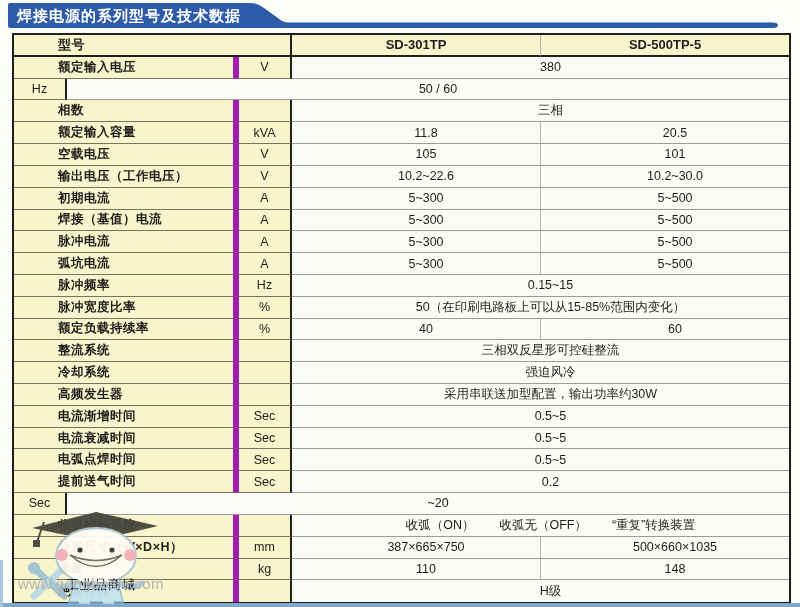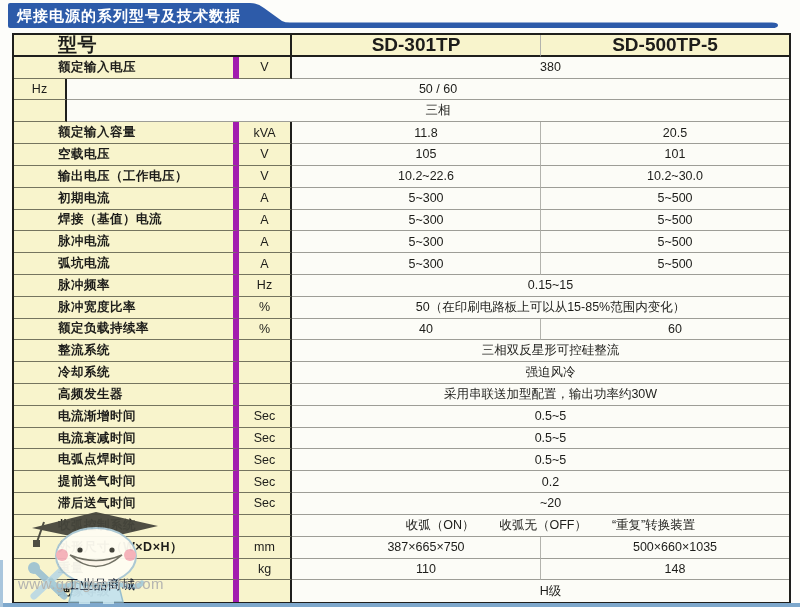--- a/index.html
+++ b/index.html
@@ -30,21 +30,21 @@
   .c-yellow{background:#f8f4cc;}
   .c-white{background:#fcfcf7;padding-left:20px;}
   .c-label{width:225px;padding-left:44px;border-right:6px solid #a21caf;border-bottom:1px solid #75745f;font-weight:600;letter-spacing:0.5px;}
   .c-unit{width:53px;justify-content:center;border-right:2px solid #1f1f1c;border-bottom:1px solid #75745f;}
   .c-v1{width:249px;justify-content:center;border-right:1px solid #b3b3ad;border-bottom:1px solid #9d9d97;}
   .c-v2{flex:1;justify-content:center;border-bottom:1px solid #9d9d97;}
   .c-merged{flex:1;justify-content:center;border-bottom:1px solid #9d9d97;}
   .t-row:last-child .cell{border-bottom:none;}
   
   .c-modelhead{width:278px;padding-left:44px;border-right:2px solid #1f1f1c;font-weight:600;letter-spacing:0.5px;}
-  .hdr .cell{border-bottom:2px solid #1f1f1c;font-weight:bold;font-size:19px;}
+  .hdr .cell{border-bottom:2px solid #1f1f1c;font-weight:bold;font-size:13px;}
   
   .wm{position:absolute;pointer-events:none;z-index:5;}
   .wm-url{left:18px;top:575px;font-size:15px;color:#b4b4b0;letter-spacing:0.5px;}
   .wm-shop{left:66px;top:576px;font-size:13px;color:#0f172a;letter-spacing:1px;}
   .mascot{position:absolute;left:4px;top:506px;z-index:4;pointer-events:none;opacity:0.95;}
   
   .edge-bottom{position:absolute;left:0;bottom:0;width:800px;height:4px;background:#7ea8cc;}
   .edge-left{position:absolute;left:0;top:560px;width:3px;height:47px;background:#a9c6dd;}
 </style>
 </head>
@@ -65,20 +65,21 @@
   </div>
 
   <div style="display:contents"><div class="t-row">
         <div class="cell c-yellow c-label">额定输入电压</div>
         <div class="cell c-yellow c-unit">V</div>
         <div class="cell c-white c-merged">380</div>
       </div><div class="t-row">
         <div class="cell c-yellow c-unit">Hz</div>
         <div class="cell c-white c-merged">50 / 60</div>
       </div><div class="t-row">
+        <div class="cell c-yellow c-label">相数</div>
         <div class="cell c-yellow c-unit"></div>
         <div class="cell c-white c-merged">三相</div>
       </div><div class="t-row">
         <div class="cell c-yellow c-label">额定输入容量</div>
         <div class="cell c-yellow c-unit">kVA</div>
         <div class="cell c-white c-v1">11.8</div>
         <div class="cell c-white c-v2">20.5</div>
       </div><div class="t-row">
         <div class="cell c-yellow c-label">空载电压</div>
         <div class="cell c-yellow c-unit">V</div>
@@ -144,21 +145,20 @@
         <div class="cell c-white c-merged">0.5~5</div>
       </div><div class="t-row">
         <div class="cell c-yellow c-label">电弧点焊时间</div>
         <div class="cell c-yellow c-unit">Sec</div>
         <div class="cell c-white c-merged">0.5~5</div>
       </div><div class="t-row">
         <div class="cell c-yellow c-label">提前送气时间</div>
         <div class="cell c-yellow c-unit">Sec</div>
         <div class="cell c-white c-merged">0.2</div>
       </div><div class="t-row">
-        <div class="cell c-yellow c-label">滞后送气时间</div>
         <div class="cell c-yellow c-unit">Sec</div>
         <div class="cell c-white c-merged">~20</div>
       </div><div class="t-row">
         <div class="cell c-yellow c-label">收弧控制系统</div>
         <div class="cell c-yellow c-unit"></div>
         <div class="cell c-white c-merged">收弧（ON）　　收弧无（OFF）　　“重复”转换装置</div>
       </div><div class="t-row">
         <div class="cell c-yellow c-label">外形尺寸（W×D×H）</div>
         <div class="cell c-yellow c-unit">mm</div>
         <div class="cell c-white c-v1">387×665×750</div>

